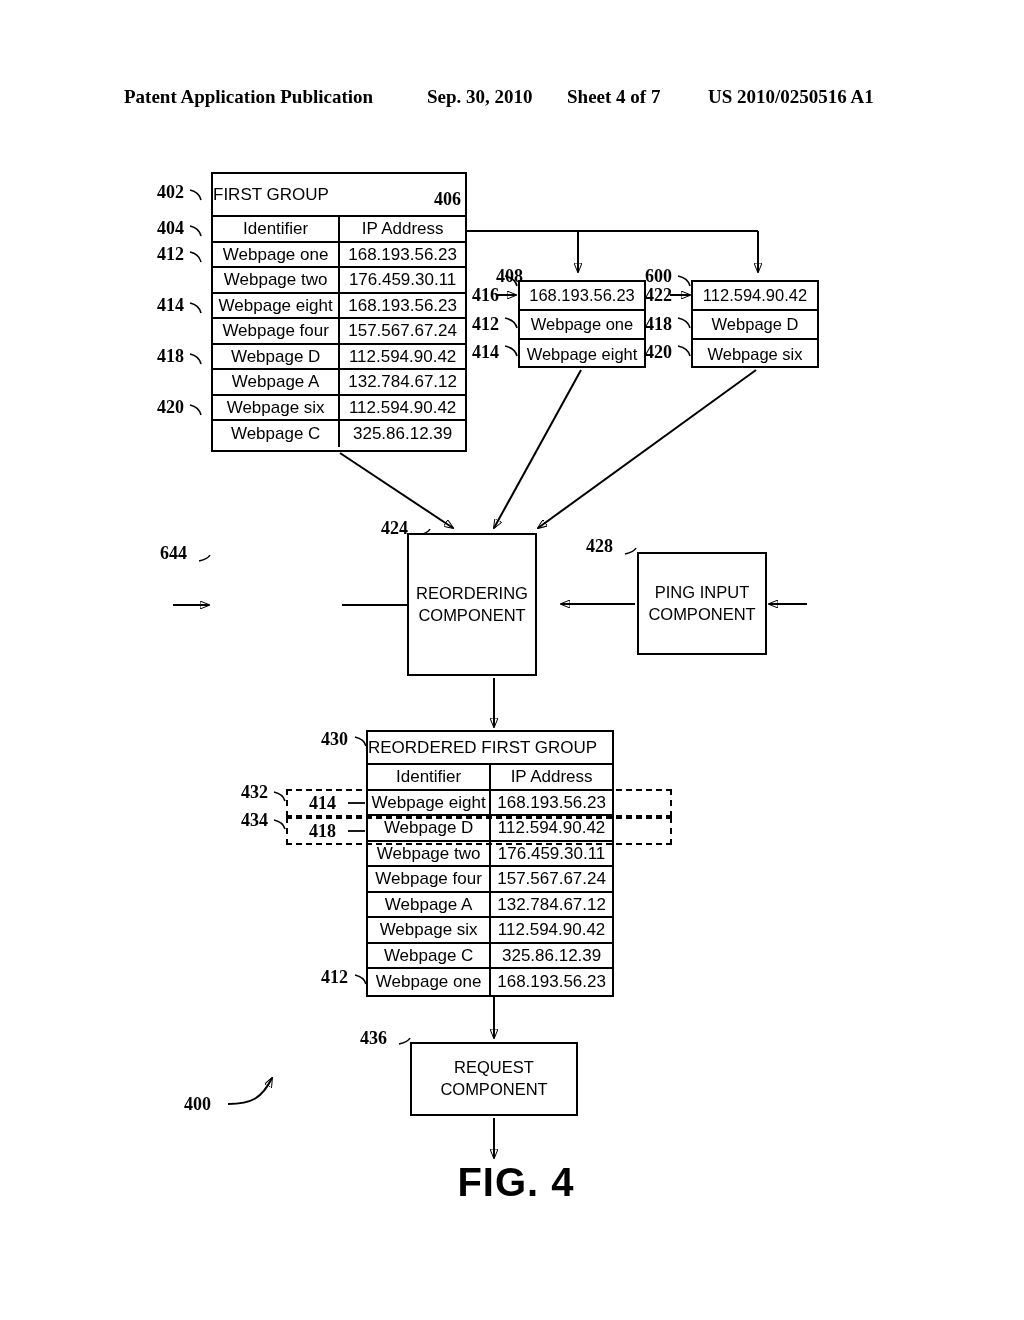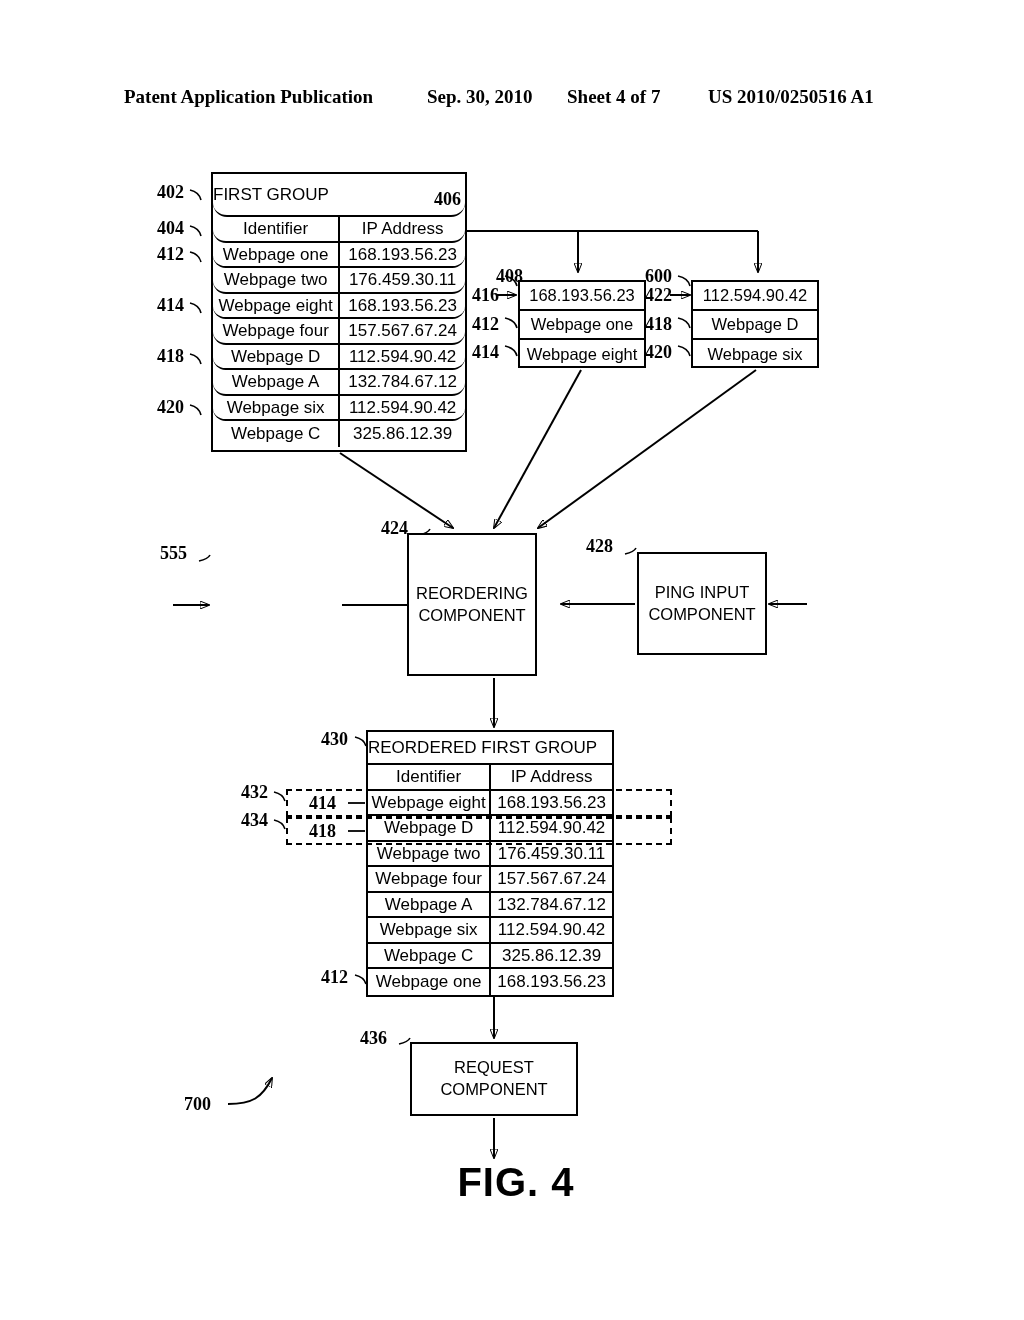--- a/index.html
+++ b/index.html
@@ -60,21 +60,21 @@
     line-height: 1;
     white-space: nowrap;
     overflow: hidden;
   }
   .ptable .tcell.left-col { border-right: 2px solid #000; }
 
   
   #first-group {
     left: 211px; top: 172px; width: 256px; height: 280px;
   }
-  #first-group .trow { height: 25.5px; border-radius: 14px; }
+  #first-group .trow { height: 25.5px; }
   #first-group .trow.trow-title { height: 43px; }
   #first-group .tcell.c-id { width: 50.5%; }
   #first-group .tcell.c-ip { width: 49.5%; }
 
   
   #reordered-group {
     left: 366px; top: 730px; width: 248px; height: 267px;
   }
   #reordered-group .trow { height: 25.5px; }
   #reordered-group .trow.trow-title { height: 33px; }
@@ -310,21 +310,21 @@
   <div class="subtable" id="subtable-410">
     <div class="trow">112.594.90.42</div>
     <div class="trow">Webpage D</div>
     <div class="trow">Webpage six</div>
   </div>
   <div class="ref" style="left:645px; top:267px;">600</div>
   <div class="ref" style="left:645px; top:286px;">422</div>
   <div class="ref" style="left:645px; top:315px;">418</div>
   <div class="ref" style="left:645px; top:343px;">420</div>
 
-  <div class="ref" style="left:160px; top:544px;">555</div>
+  <div class="ref" style="left:160px; top:544px;">644</div>
 
   <div class="cbox" id="box-reorder">REORDERING
 COMPONENT</div>
   <div class="ref" style="left:381px; top:519px;">424</div>
 
   <div class="cbox" id="box-ping">PING INPUT
 COMPONENT</div>
   <div class="ref" style="left:586px; top:537px;">428</div>
 
   <div class="ptable" id="reordered-group">
@@ -376,17 +376,17 @@
   <div class="ref" style="left:241px; top:811px;">434</div>
   <div class="ref" style="left:321px; top:730px;">430</div>
   <div class="ref" style="left:309px; top:794px;">414</div>
   <div class="ref" style="left:309px; top:822px;">418</div>
   <div class="ref" style="left:321px; top:968px;">412</div>
 
   <div class="cbox" id="box-request">REQUEST
 COMPONENT</div>
   <div class="ref" style="left:360px; top:1029px;">436</div>
 
-  <div class="ref" style="left:184px; top:1095px;">700</div>
+  <div class="ref" style="left:184px; top:1095px;">400</div>
 
   <div id="fig-caption">FIG. 4</div>
 
 </div>
 
 </body></html>

